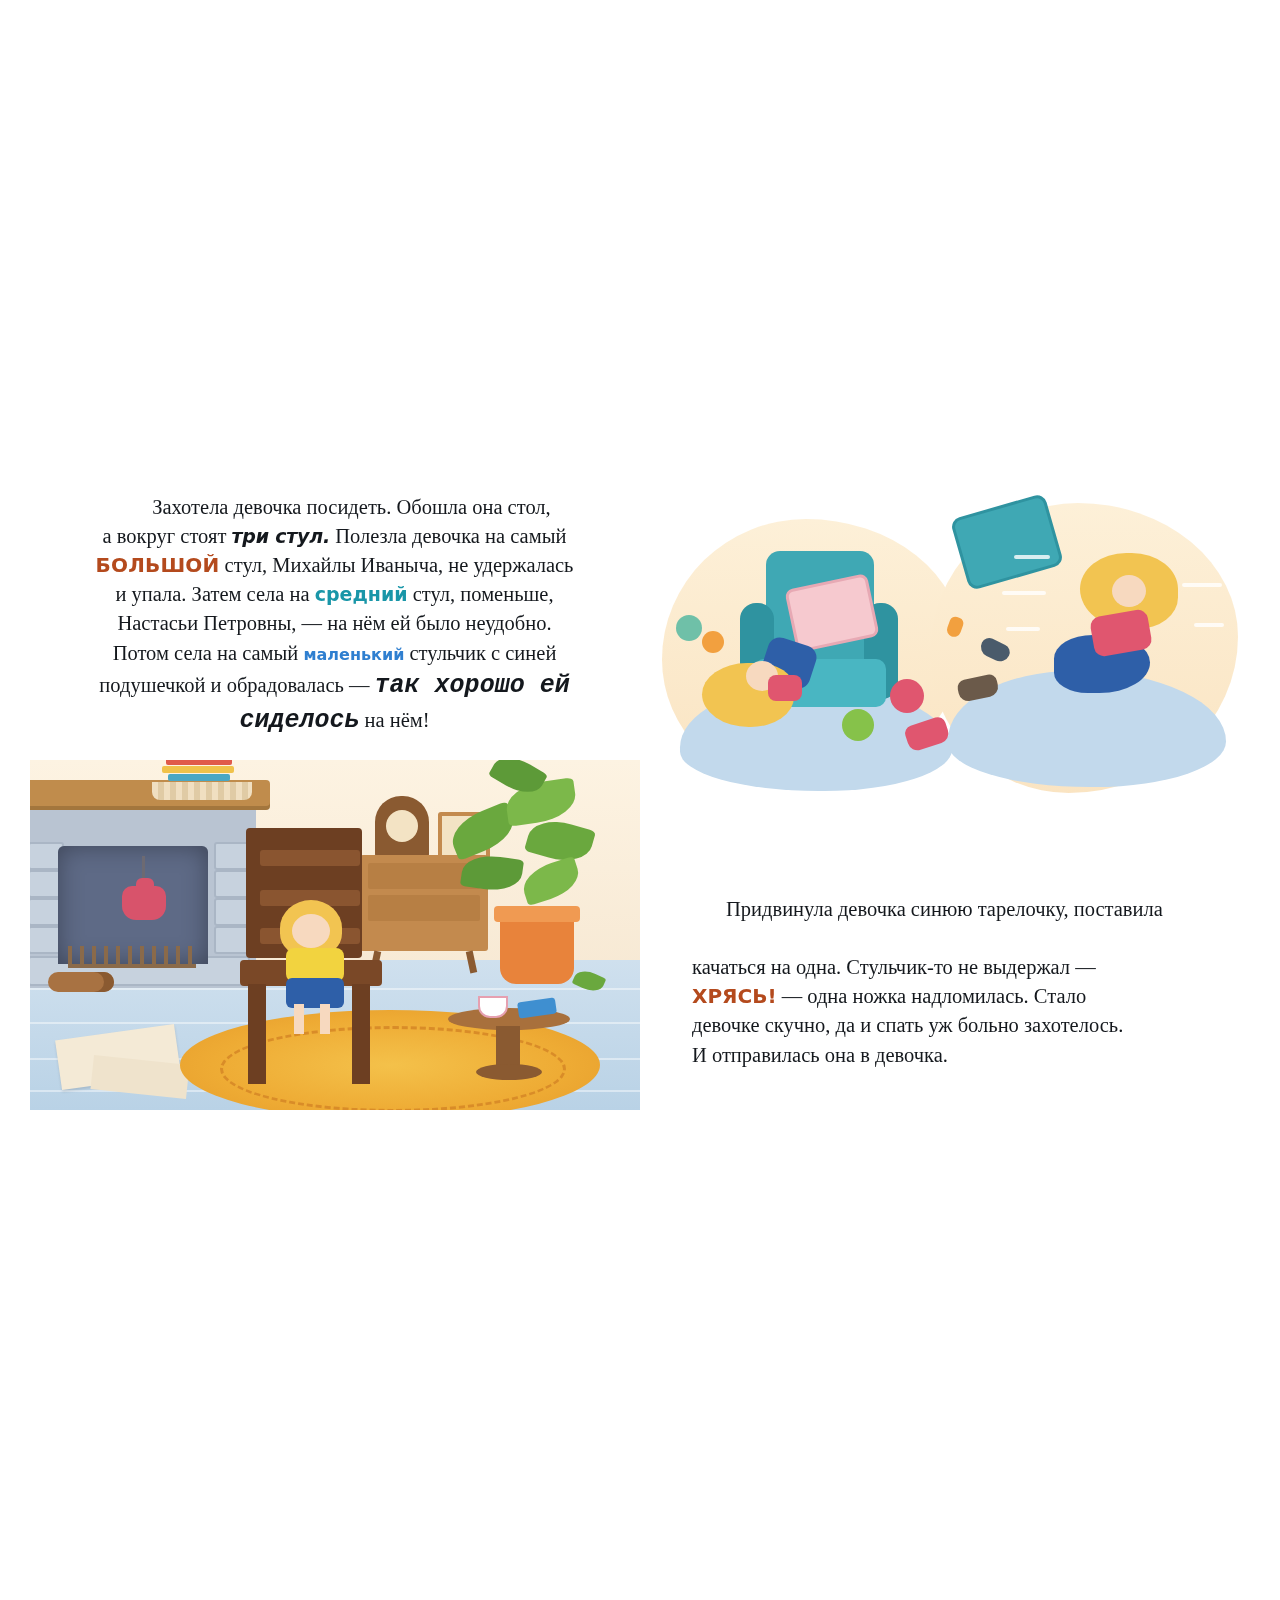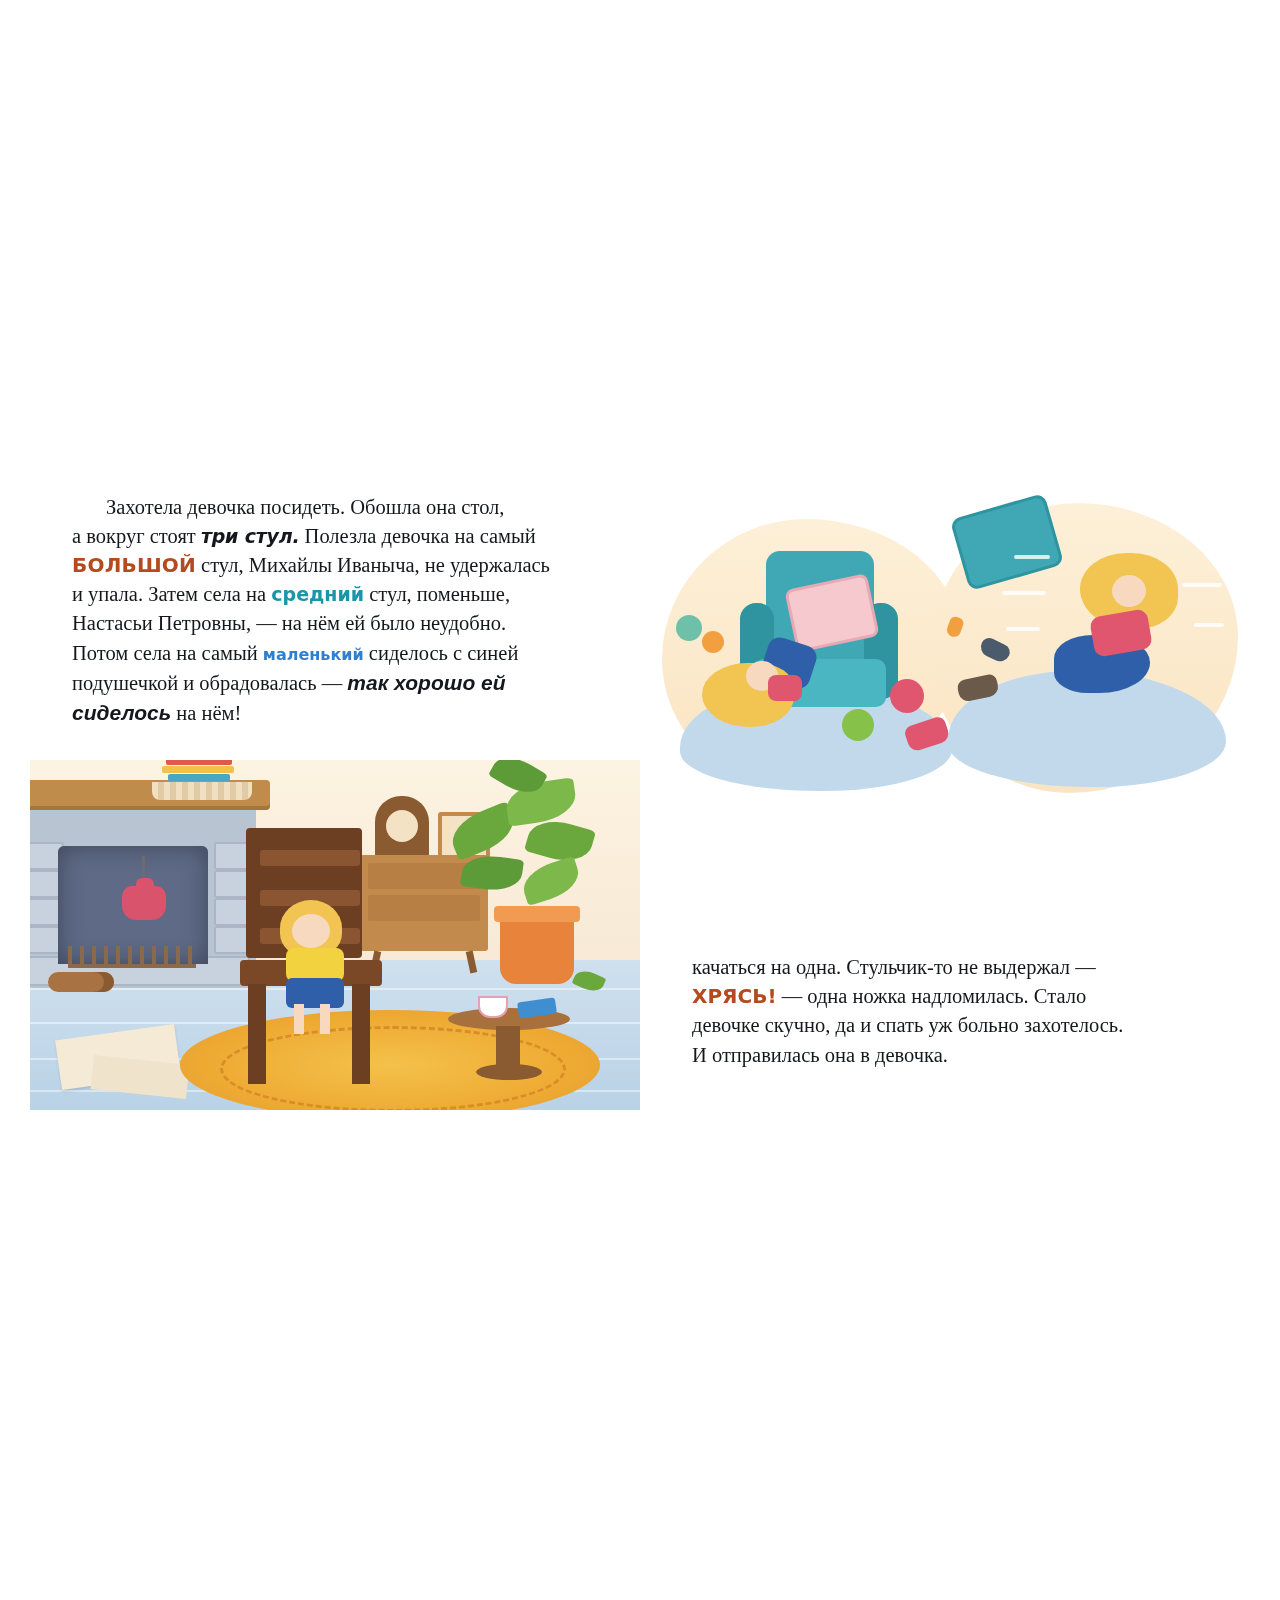--- a/index.html
+++ b/index.html
@@ -24,21 +24,21 @@
     width: 1220px;
     height: 655px;
     background: #ffffff;
     display: flex;
   }
   .page-half {
     position: relative;
     height: 100%;
     overflow: hidden;
   }
-  .left-page { width: 610px; }
+  .left-page { width: 610px; text-align: center; }
   .right-page { width: 610px; background: #ffffff; }
 
   
   .text-block {
     font-family: "Liberation Serif", serif;
     font-size: 20.5px;
     line-height: 1.42;
     color: #14181d;
   }
   .text-left {
@@ -76,24 +76,24 @@
     font-size: 19px;
     color: #1996a8;
   }
   .em-small {
     font-family: "DejaVu Sans", sans-serif;
     font-weight: bold;
     font-size: 16px;
     color: #2f7fd0;
   }
   .em-good {
-    font-family: Liberation Sans, sans-serif;
+    font-family: Liberation Mono, monospace;
     font-weight: bold;
     font-style: italic;
-    font-size: 21px;
+    font-size: 25px;
     color: #14181d;
   }
   .em-crack {
     font-family: "DejaVu Sans", sans-serif;
     font-weight: bold;
     font-size: 20px;
     color: #b44a1d;
   }
 
   
@@ -382,21 +382,21 @@
   <div class="spread">
 
     <div class="page-half left-page">
 
       <div class="text-block text-left">
         <span class="indent"></span><span>Захотела девочка посидеть. Обошла она стол,</span><br>
         <span>а вокруг стоят </span><span class="em-bold">три стул.</span><span> Полезла девочка на самый</span><br>
         <span class="em-big">БОЛЬШОЙ</span><span> стул, Михайлы Иваныча, не удержалась</span><br>
         <span>и упала. Затем села на </span><span class="em-mid">средний</span><span> стул, поменьше,</span><br>
         <span>Настасьи Петровны, — на нём ей было неудобно.</span><br>
-        <span>Потом села на самый </span><span class="em-small">маленький</span><span> сиделось с синей</span><br>
+        <span>Потом села на самый </span><span class="em-small">маленький</span><span> стульчик с синей</span><br>
         <span>подушечкой и обрадовалась — </span><span class="em-good">так хорошо ей</span><br>
         <span class="em-good">сиделось</span><span> на нём!</span>
       </div>
 
       <div class="illus-left">
         <div class="room-wall"></div>
         <div class="room-floor">
           <div class="floor-line" style="top:28px;"></div>
           <div class="floor-line" style="top:62px;"></div>
           <div class="floor-line" style="top:98px;"></div>
@@ -534,21 +534,21 @@
         <div>
           <div class="motion" style="left:352px; top:60px;  width:36px;"></div>
           <div class="motion" style="left:340px; top:96px;  width:44px;"></div>
           <div class="motion" style="left:344px; top:132px; width:34px;"></div>
           <div class="motion" style="left:520px; top:88px;  width:40px;"></div>
           <div class="motion" style="left:532px; top:128px; width:30px;"></div>
         </div>
       </div>
 
       <div class="text-block text-right">
-        <span class="indent"></span><br>
+        <span class="indent"></span><span>Придвинула девочка синюю тарелочку, поставила</span><br>
         <br>
         <span>качаться на одна. Стульчик-то не выдержал —</span><br>
         <span class="em-crack">ХРЯСЬ!</span><span> — одна ножка надломилась. Стало</span><br>
         <span>девочке скучно, да и спать уж больно захотелось.</span><br>
         <span>И отправилась она в девочка.</span>
       </div>
     </div>
 
   </div>
 </div>

